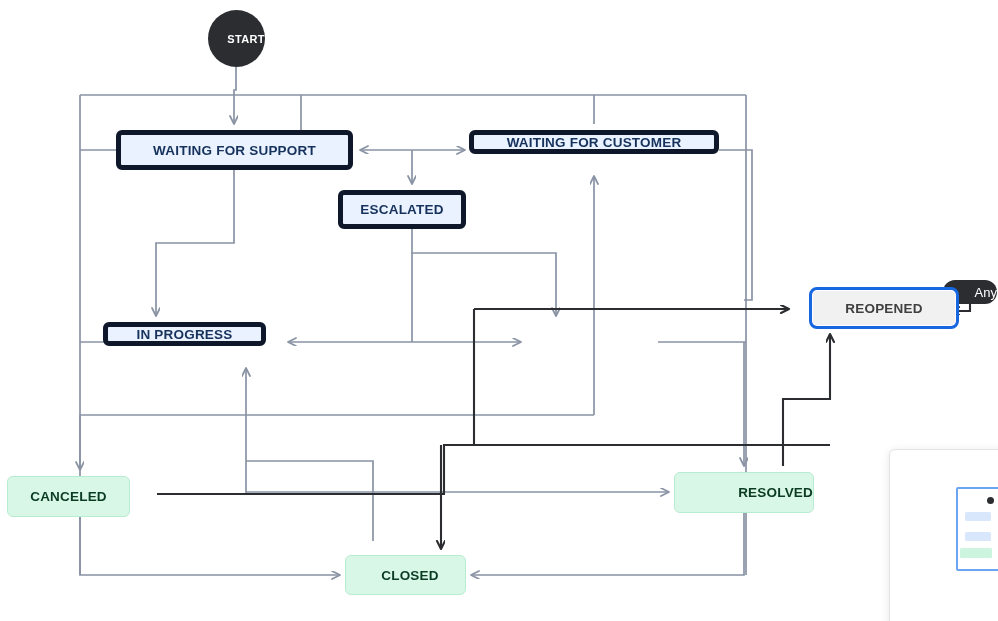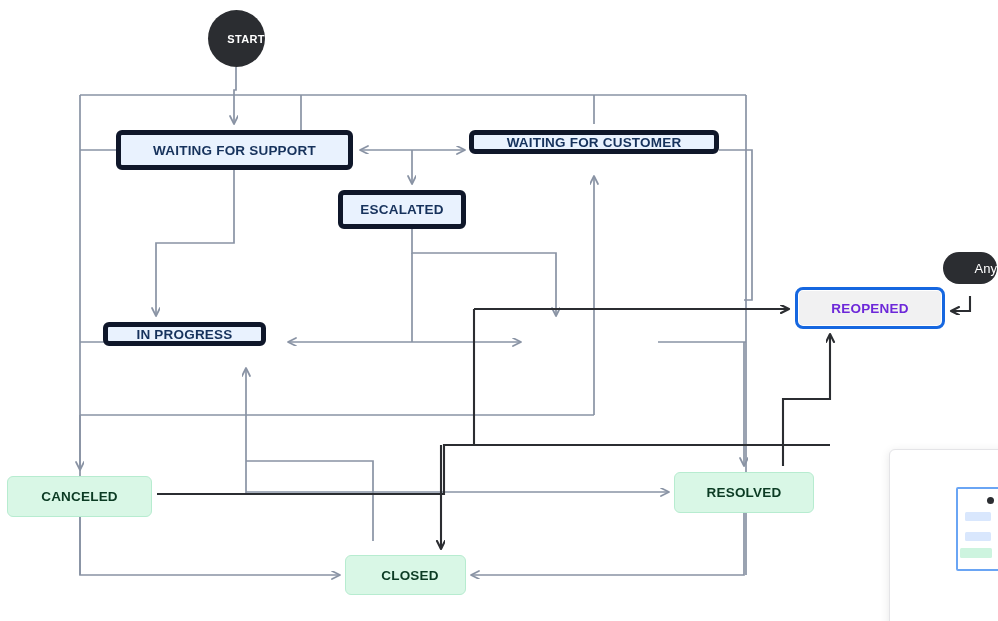--- a/index.html
+++ b/index.html
@@ -44,24 +44,25 @@
   }
   .node.green {
     background: #d9f7e6;
     border: 1px solid #b7ecd0;
     color: #0b3b23;
     font-size: 13.5px;
   }
   .node.selected {
     background: #f1f1f2;
     border: 3px solid #1667e0;
-    color: #6d28d9;
+    color: #404040;
     font-size: 13.5px;
     border-radius: 8px;
     box-shadow: 0 0 0 1px #ffffff inset;
+    margin-left: 14px;
   }
   .terminal {
     position: absolute;
     background: #2b2d31;
     color: #ffffff;
     display: flex;
     align-items: center;
     justify-content: flex-end;
     font-weight: bold;
     user-select: none;
@@ -180,21 +181,21 @@
       <path d="M157,494 L444,494 L444,445 L830,445"></path>
 
       <path d="M441,445 L441,549" marker-end="url(#arwH)"></path>
     </g>
   </svg>
 
   <div class="terminal circle" style="left:208px; top:10px; width:57px; height:57px;">
     <span>START</span>
   </div>
 
-  <div class="terminal pill" style="left:943px; top:252px; width:54px; height:32px;">
+  <div class="terminal pill" style="left:943px; top:280px; width:54px; height:24px;">
     <span>Any</span>
   </div>
 
   <div class="node blue" style="left:116px; top:130px; width:237px; height:40px;">
     <span>WAITING FOR SUPPORT</span>
   </div>
 
   <div class="node blue" style="left:469px; top:130px; width:250px; height:24px;">
     <span>WAITING FOR CUSTOMER</span>
   </div>
@@ -205,25 +206,25 @@
 
   <div class="node blue" style="left:103px; top:322px; width:163px; height:24px;">
     <span>IN PROGRESS</span>
   </div>
 
 
   <div class="node selected" style="left:795px; top:287px; width:150px; height:42px;">
     <span>REOPENED</span>
   </div>
 
-  <div class="node green" style="left:7px; top:476px; width:145px; height:41px;">
+  <div class="node green" style="left:7px; top:476px; width:123px; height:41px;">
     <span>CANCELED</span>
   </div>
 
-  <div class="node green" style="left:674px; top:472px; width:140px; height:41px;">
+  <div class="node green" style="left:674px; top:472px; width:140px; height:41px;justify-content:flex-end;">
     <span>RESOLVED</span>
   </div>
 
   <div class="node green" style="left:345px; top:555px; width:121px; height:40px;padding-left:9px;">
     <span>CLOSED</span>
   </div>
 
   <div id="minimap" style="left:889px; top:449px; width:160px; height:190px;">
     <div class="mini-node dark" style="left:97px; top:47px; width:7px; height:7px;"></div>
     <div class="mini-node blue" style="left:75px; top:62px; width:26px; height:9px;"></div>

